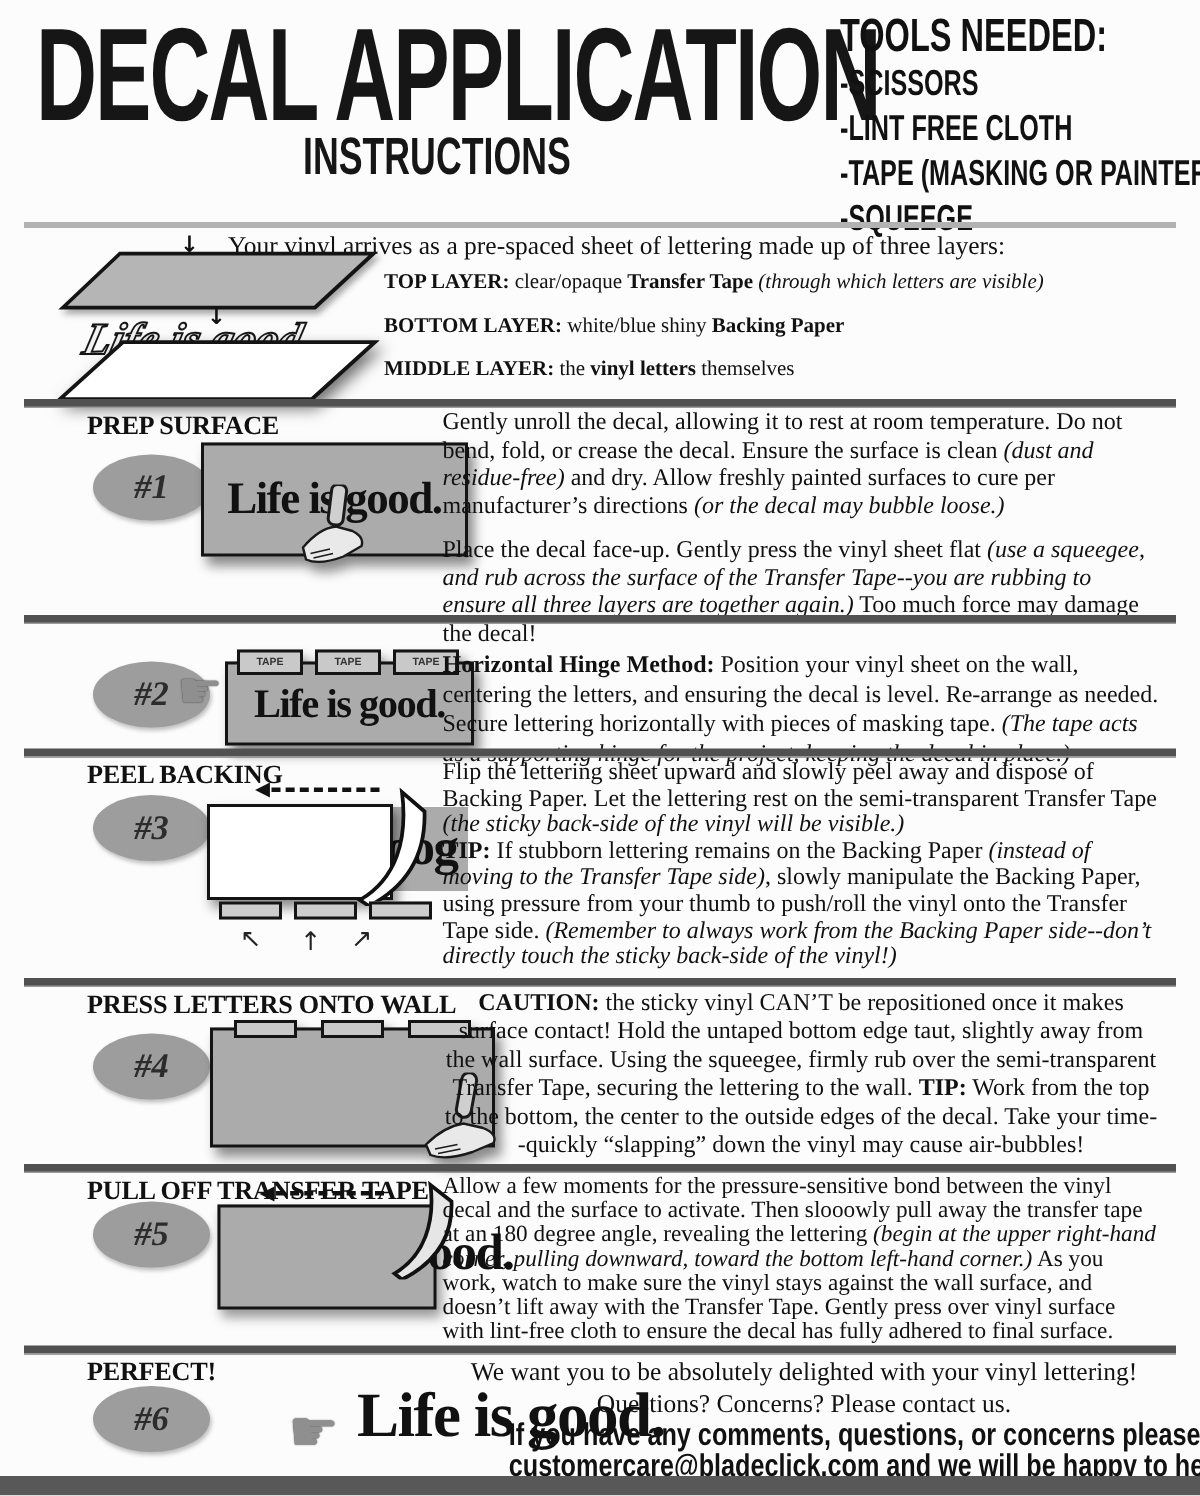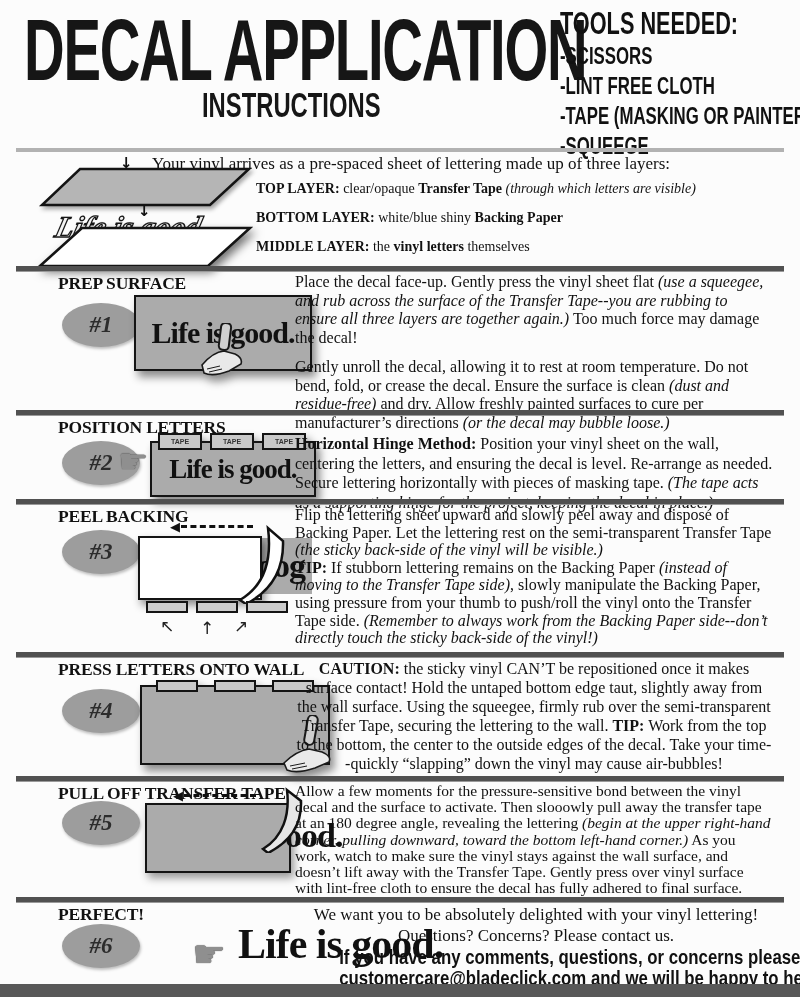--- a/index.html
+++ b/index.html
@@ -97,29 +97,28 @@
     <div class="abs oval" style="left:62px;top:32px;">#1</div>
     <div class="abs decal-box" style="left:134px;top:24px;width:174px;height:72px;">
       <span class="decal-text">Life is good.</span>
       <svg class="abs" style="left:62px;top:26px;" width="52" height="54" viewBox="0 0 52 54">
         <rect x="22" y="0" width="10" height="27" rx="4" transform="rotate(7 27 13)" fill="#cfcfcf" stroke="#1a1a1a" stroke-width="2"></rect>
         <path d="M4 42 Q15 29 26 28 L37 31 Q45 35 43 41 L31 48 Q15 54 6 50 Z" fill="#e9e9e9" stroke="#1a1a1a" stroke-width="1.6"></path>
         <path d="M9 46 L22 43 M11 49 L24 46" stroke="#1a1a1a" stroke-width="1" fill="none"></path>
       </svg>
     </div>
     <div class="abs body-text" style="left:295px;top:2px;width:478px;">
+      <p><span>Gently unroll the decal, allowing it to rest at room temperature. Do not bend, fold, or crease the decal. Ensure the surface is clean </span><span class="seg-i">(dust and residue-free)</span><span> and dry. Allow freshly painted surfaces to cure per manufacturer’s directions </span><span class="seg-i">(or the decal may bubble loose.)</span></p>
       <p><span>Place the decal face-up. Gently press the vinyl sheet flat </span><span class="seg-i">(use a squeegee, and rub across the surface of the Transfer Tape--you are rubbing to ensure all three layers are together again.)</span><span> Too much force may damage the decal!</span></p>
-      <p><span>Gently unroll the decal, allowing it to rest at room temperature. Do not bend, fold, or crease the decal. Ensure the surface is clean </span><span class="seg-i">(dust and residue-free)</span><span> and dry. Allow freshly painted surfaces to cure per manufacturer’s directions </span><span class="seg-i">(or the decal may bubble loose.)</span></p>
     </div>
   </section>
 
   <div class="bar dark" style="top:410px;"></div>
 
   <section class="abs" style="left:0;top:415px;width:800px;height:84px;">
-    <h2 class="abs step-label" style="left:58px;top:2px;">POSITION LETTERS</h2>
     <div class="abs oval" style="left:62px;top:26px;">#2</div>
     <span class="abs point-hand" style="left:118px;top:26px;font-size:34px;">☛</span>
     <div class="abs decal-box" style="left:150px;top:26px;width:162px;height:52px;">
       <span class="decal-text" style="font-size:27px;">Life is good.</span>
       <div class="tape-tab" style="left:6px;top:-10px;">TAPE</div>
       <div class="tape-tab" style="left:58px;top:-10px;">TAPE</div>
       <div class="tape-tab" style="left:110px;top:-10px;">TAPE</div>
     </div>
     <div class="abs body-text" style="left:295px;top:19px;width:478px;line-height:19.5px;">
       <p><span class="seg-b">Horizontal Hinge Method:</span><span> Position your vinyl sheet on the wall, centering the letters, and ensuring the decal is level. Re-arrange as needed. Secure lettering horizontally with pieces of masking tape. </span><span class="seg-i">(The tape acts as a supporting hinge for the project, keeping the decal in place.)</span></p>

